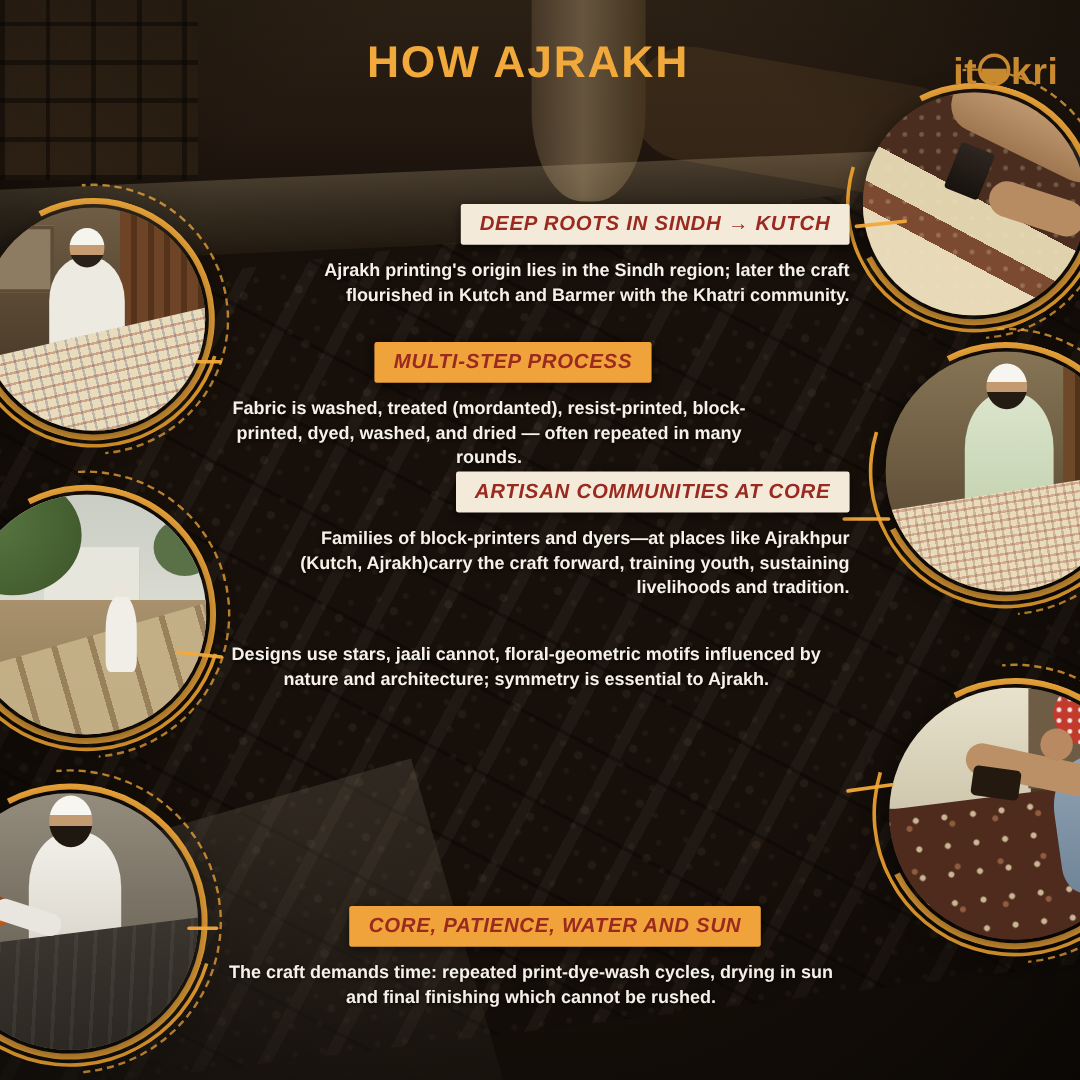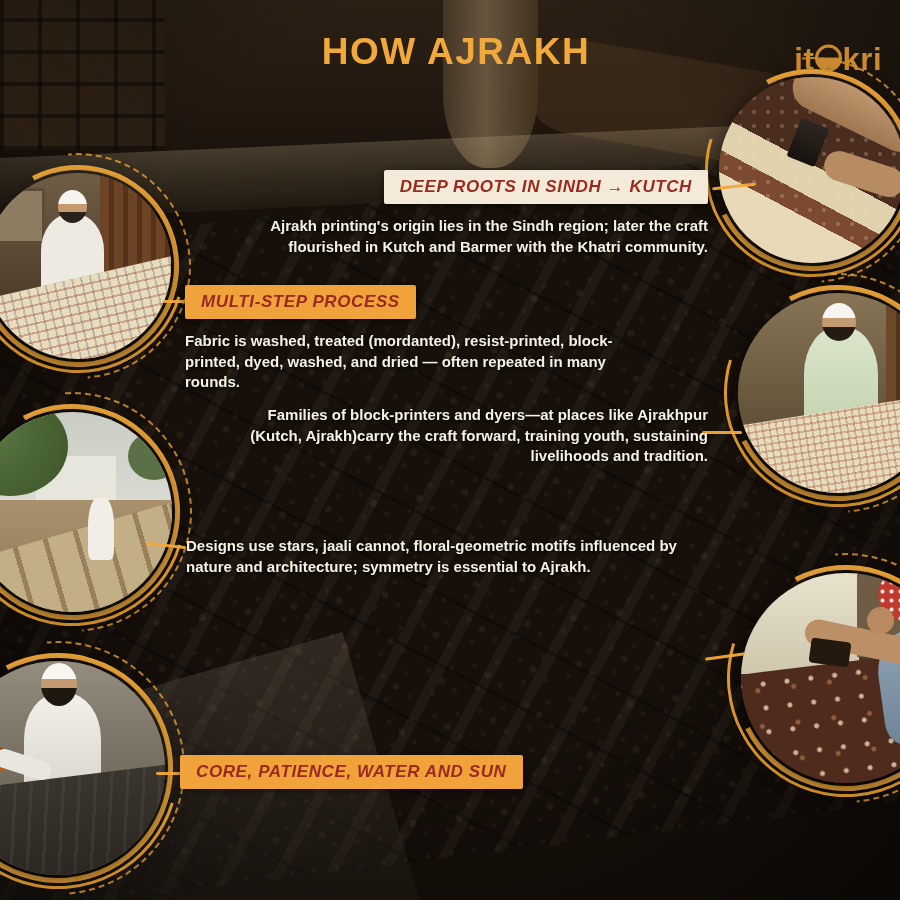--- a/index.html
+++ b/index.html
@@ -31,34 +31,34 @@
       radial-gradient(rgba(216,188,142,.07) 3px,transparent 4px),
       radial-gradient(rgba(216,188,142,.05) 2px,transparent 3px),
       repeating-linear-gradient(35deg,rgba(0,0,0,.28) 0 3px,transparent 3px 62px),
       repeating-linear-gradient(-55deg,rgba(255,236,200,.045) 0 10px,transparent 10px 46px);
     background-size:46px 46px,23px 23px,auto,auto;}
   .bg-wedge{left:-70px;top:690px;width:460px;height:280px;transform:rotate(-16deg);
     background:linear-gradient(180deg,rgba(116,106,90,.28),rgba(60,54,44,.18));}
   .bg-vignette{left:0;top:0;width:900px;height:900px;
     background:radial-gradient(ellipse at 50% 42%,rgba(0,0,0,0) 52%,rgba(0,0,0,.55) 100%);}
   
-  .title{position:absolute;left:206px;top:30px;width:500px;text-align:center;
+  .title{position:absolute;left:190px;top:30px;width:500px;text-align:center;
     color:#F2A93B;font-weight:800;font-size:37px;line-height:1.18;letter-spacing:1.5px;}
   .logo{position:absolute;right:18px;top:42px;color:#C8892F;font-weight:700;
     font-size:31px;letter-spacing:.5px;}
   .logo-o{display:inline-block;width:.68em;height:.68em;border:.1em solid currentColor;
     border-radius:50%;background:linear-gradient(180deg,transparent 46%,currentColor 46%);
     transform:translateY(.05em);margin:0 .02em;}
   
   .sec{position:absolute;}
   .sec.right{text-align:right;}
-  .sec.left{text-align:left;}
+  .sec.left{text-align:center;}
   .label{display:inline-block;font-style:italic;font-weight:700;font-size:17px;
     letter-spacing:.6px;padding:7px 16px;border-radius:2px;
-    box-shadow:0 2px 7px rgba(0,0,0,.5);}
+    box-shadow:0 2px 7px rgba(0,0,0,.5);margin-left:40px;}
   .cream .label{background:#F3EAD9;color:#9A2A1F;}
   .orange .label{background:#F0A23B;color:#9A2A1F;}
   .body{margin:12px 0 0;font-size:15px;font-weight:700;color:#F6F1E6;
     line-height:1.38;text-shadow:0 1px 3px rgba(0,0,0,.75);}
   
   .conn{position:absolute;height:3px;background:#F2A93B;border-radius:2px;opacity:.95;}
   
   .cw{position:absolute;}
   .ring{position:absolute;border-radius:50%;pointer-events:none;}
   .ring.a{inset:-8px;border:5px solid #F2A93B;border-left-color:transparent;transform:rotate(18deg);}
@@ -250,25 +250,27 @@
     <div class="label">DEEP ROOTS IN SINDH → KUTCH</div>
     <p class="body">Ajrakh printing's origin lies in the Sindh region; later the craft flourished in Kutch and Barmer with the Khatri community.</p>
   </section>
 
   <section class="sec left orange" style="top:285px;left:185px;width:445px;">
     <div class="label">MULTI-STEP PROCESS</div>
     <p class="body">Fabric is washed, treated (mordanted), resist-printed, block-printed, dyed, washed, and dried — often repeated in many rounds.</p>
   </section>
 
   <section class="sec right cream" style="top:393px;right:192px;width:475px;">
+    <div class="label">ARTISAN COMMUNITIES AT CORE</div>
     <p class="body">Families of block-printers and dyers—at places like Ajrakhpur (Kutch, Ajrakh)carry the craft forward, training youth, sustaining livelihoods and tradition.</p>
   </section>
 
   <section class="sec left orange" style="top:524px;left:186px;width:505px;">
     <p class="body">Designs use stars, jaali cannot, floral-geometric motifs influenced by nature and architecture; symmetry is essential to Ajrakh.</p>
   </section>
 
 
   <section class="sec left orange" style="top:755px;left:180px;width:525px;">
     <div class="label">CORE, PATIENCE, WATER AND SUN</div>
+    <p class="body">The craft demands time: repeated print-dye-wash cycles, drying in sun and final finishing which cannot be rushed.</p>
   </section>
 
 </div>
 
 </body></html>

